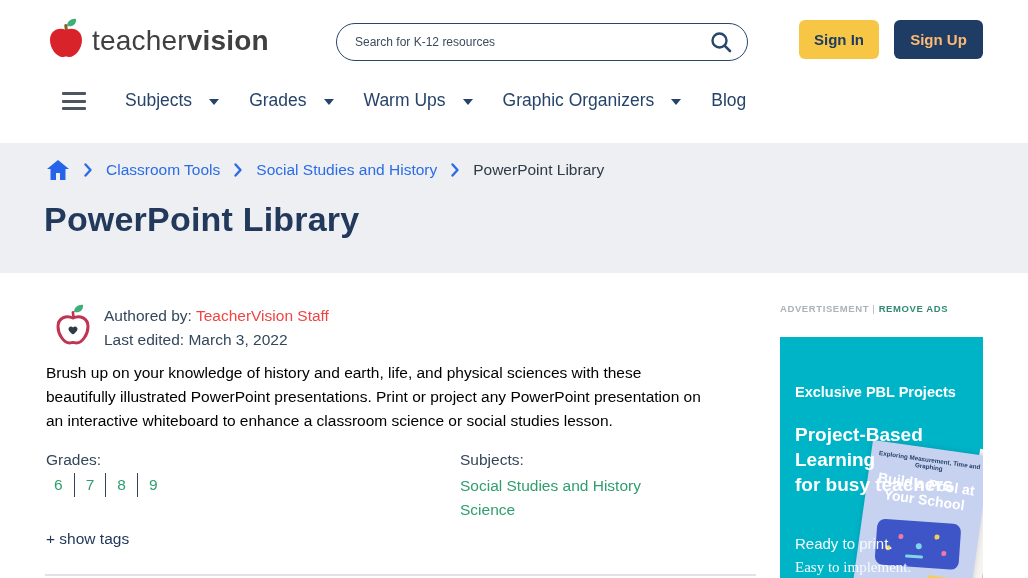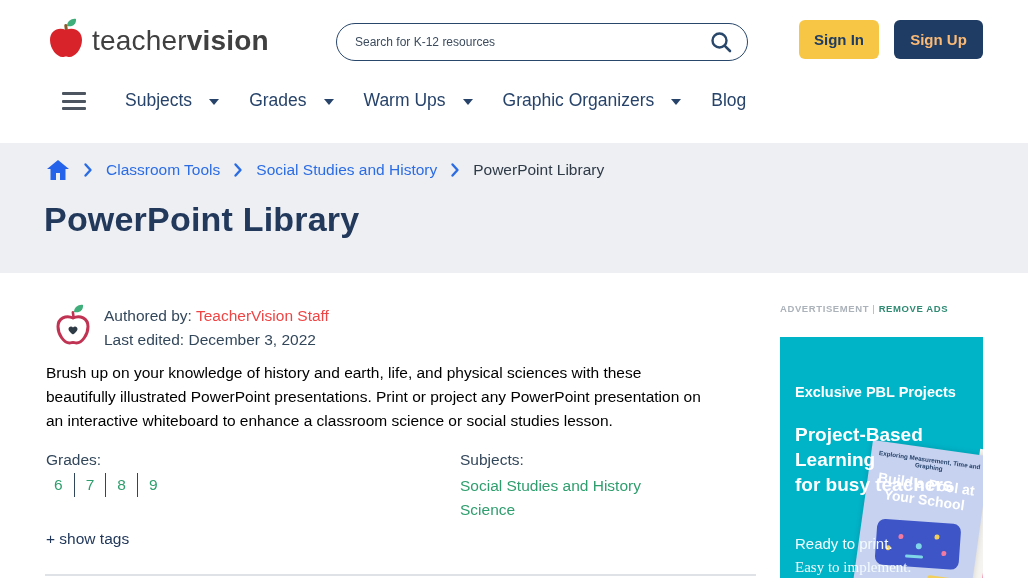--- a/index.html
+++ b/index.html
@@ -180,21 +180,21 @@
 <span class="abs author-icon">
   <svg width="38" height="46" viewBox="0 0 38 46">
     <rect x="17.8" y="8" width="2.6" height="7" rx="1.3" fill="#C13352" transform="rotate(-8 19 11)"></rect>
     <path d="M20 9 C 20 4, 25 1, 29 2 C 29.5 7, 25.5 10.5, 20 9 Z" fill="#3FAE7A"></path>
     <path d="M19 15 C 12 11.5, 4 15.5, 4 23.5 C 4 31.5, 10 40, 15.5 40 C 17 40, 18 39.4, 19 39.4 C 20 39.4, 21 40, 22.5 40 C 28 40, 34 31.5, 34 23.5 C 34 15.5, 26 11.5, 19 15 Z" fill="none" stroke="#C13352" stroke-width="3"></path>
     <path d="M19 24.5 C 17.5 22.5, 14.5 23.5, 14.5 26 C 14.5 28.5, 19 31.5, 19 31.5 C 19 31.5, 23.5 28.5, 23.5 26 C 23.5 23.5, 20.5 22.5, 19 24.5 Z" fill="#2F3A47"></path>
   </svg>
 </span>
 <div class="abs author-lines">
   <div><span>Authored by: </span><a class="author-link">TeacherVision Staff</a></div>
-  <div>Last edited: December 3, 2022</div>
+  <div>Last edited: March 3, 2022</div>
 </div>
 
 <p class="abs description">Brush up on your knowledge of history and earth, life, and physical sciences with these beautifully illustrated PowerPoint presentations. Print or project any PowerPoint presentation on an interactive whiteboard to enhance a classroom science or social studies lesson.</p>
 
 <div class="abs grades-label">Grades:</div>
 <div class="abs grades-row">
   <a class="grade">6</a>
   <a class="grade">7</a>
   <a class="grade">8</a>
   <a class="grade">9</a>

